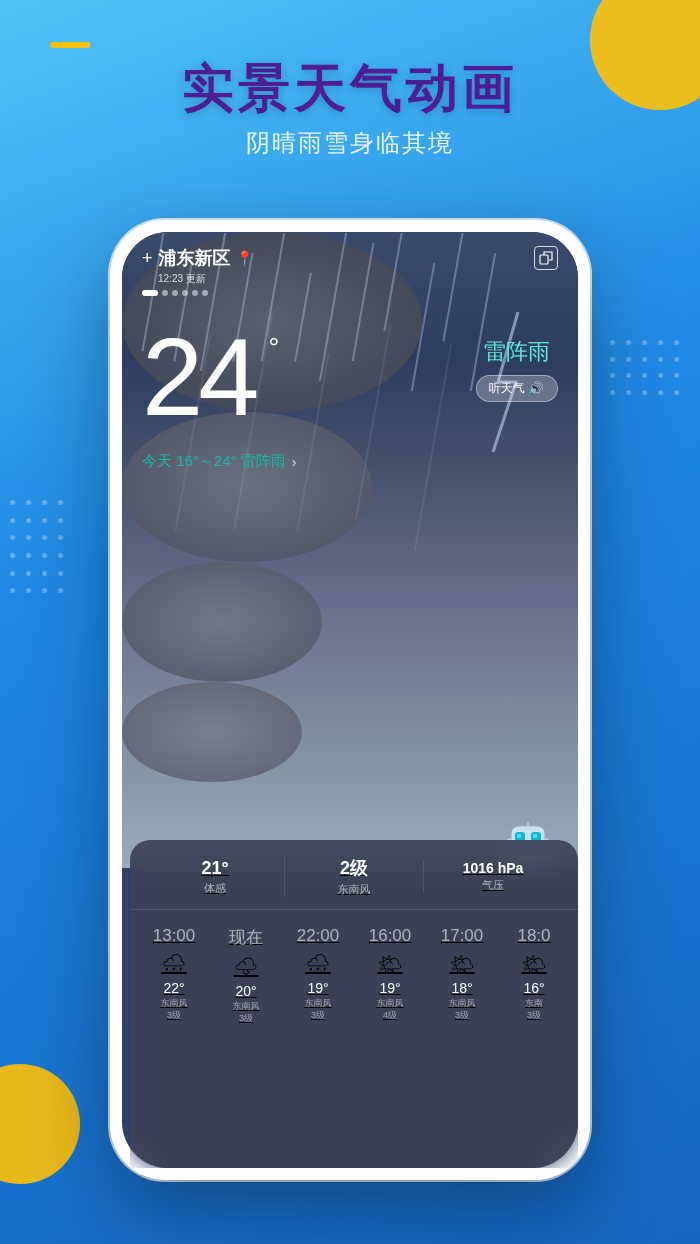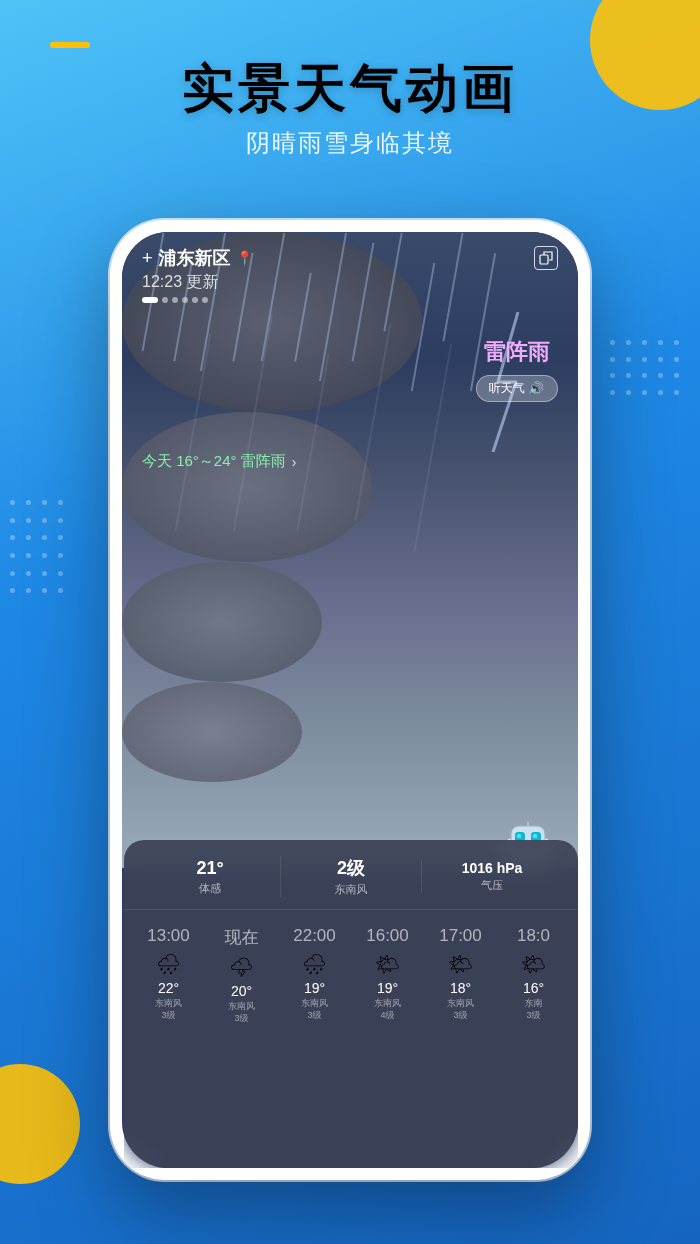--- a/index.html
+++ b/index.html
@@ -93,21 +93,21 @@
     .header-section {
       position: absolute;
       top: 60px;
       left: 0;
       right: 0;
       text-align: center;
     }
     .main-title {
       font-size: 52px;
       font-weight: 800;
-      color: #000000;
+      color: #4c1d95;
       letter-spacing: 4px;
       text-shadow: 0 2px 8px rgba(0,0,0,0.2);
       line-height: 1.1;
     }
     .sub-title {
       font-size: 24px;
       color: rgba(255,255,255,0.9);
       margin-top: 10px;
       font-weight: 400;
       letter-spacing: 2px;
@@ -235,22 +235,23 @@
       border-radius: 4px;
       padding: 2px 4px;
       width: 24px;
       height: 24px;
       display: flex;
       align-items: center;
       justify-content: center;
     }
     .update-time {
       color: rgba(255,255,255,0.8);
-      font-size: 16px;
+      font-size: 10px;
       margin-top: 2px;
+      margin-left: 16px;
     }
 
     
     .page-dots {
       display: flex;
       gap: 4px;
       margin-top: 4px;
     }
     .page-dot {
       width: 6px;
@@ -289,23 +290,23 @@
 
     
     .weather-condition {
       position: absolute;
       top: 105px;
       right: 20px;
       z-index: 10;
       text-align: center;
     }
     .condition-text {
-      color: #f0abfc;
+      color: #5eead4;
       font-size: 22px;
-      font-weight: 700;
+      font-weight: 400;
     }
     .listen-weather {
       margin-top: 8px;
       background: rgba(255,255,255,0.25);
       border: 1px solid rgba(255,255,255,0.4);
       border-radius: 20px;
       padding: 4px 12px;
       display: flex;
       align-items: center;
       gap: 4px;
@@ -323,21 +324,21 @@
     .today-range {
       position: absolute;
       top: 220px;
       left: 20px;
       z-index: 10;
       display: flex;
       align-items: center;
       gap: 6px;
     }
     .today-range-text {
-      color: #86efac;
+      color: #14b8a6;
       font-size: 15px;
     }
     .range-arrow {
       color: rgba(255,255,255,0.8);
       font-size: 14px;
     }
 
     
     .robot-mascot {
       position: absolute;
@@ -345,28 +346,29 @@
       right: 15px;
       z-index: 10;
       width: 70px;
       height: 60px;
     }
 
     
     .weather-stats-panel {
       position: absolute;
       bottom: 0;
-      left: 2px;
+      left: 8px;
       right: 0;
       height: 35%;
       background: rgba(60,65,85,0.92);
       backdrop-filter: blur(10px);
       border-radius: 20px 20px 0 0;
       z-index: 20;
       padding: 16px 0 26px;
+      text-decoration: underline;
     }
 
     
     .stats-row {
       display: flex;
       justify-content: space-around;
       align-items: center;
       padding: 0 16px 12px;
       border-bottom: 1px solid rgba(255,255,255,0.1);
     }
@@ -539,20 +541,26 @@
       <div class="page-dots">
         <div class="page-dot active"></div>
         <div class="page-dot"></div>
         <div class="page-dot"></div>
         <div class="page-dot"></div>
         <div class="page-dot"></div>
         <div class="page-dot"></div>
       </div>
     </div>
 
+    <div class="temp-display">
+      <div style="position:relative;display:inline-block;">
+        <span class="temp-number">24</span>
+        <span class="temp-unit">°</span>
+      </div>
+    </div>
 
     <div class="weather-condition">
       <div class="condition-text">雷阵雨</div>
       <div class="listen-weather">
         <span class="listen-weather-text">听天气</span>
         <span class="speaker-icon">🔊</span>
       </div>
     </div>
 
     <div class="today-range">

